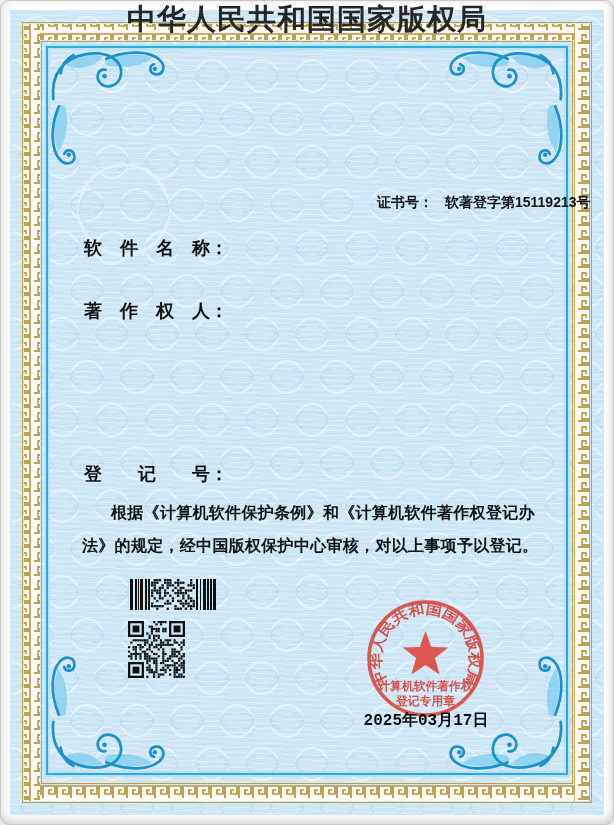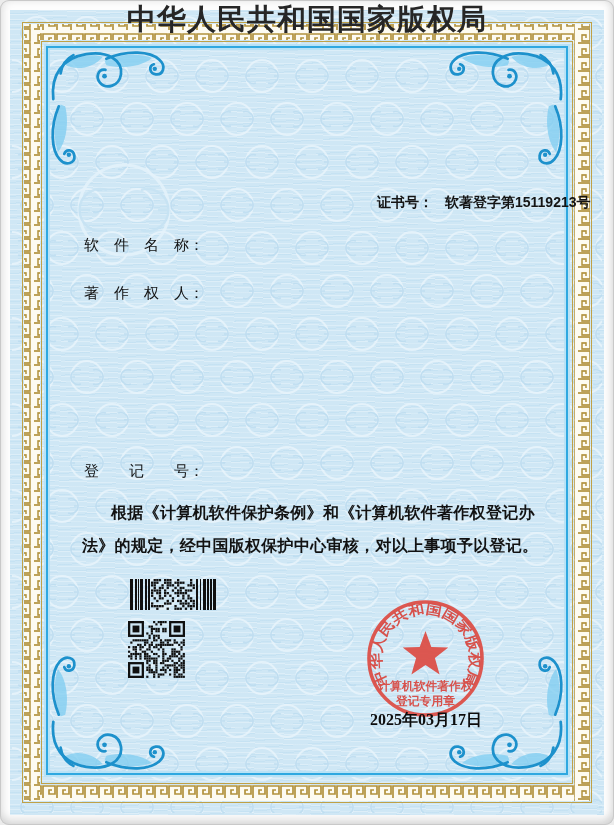--- a/index.html
+++ b/index.html
@@ -18,31 +18,31 @@
   .tl{left:46px;top:46px}
   .tr{right:46px;top:46px;transform:scaleX(-1)}
   .bl{left:46px;bottom:50px;transform:scaleY(-1)}
   .br{right:46px;bottom:50px;transform:scale(-1,-1)}
   .title{left:0;right:0;text-align:center;font-family:"Liberation Serif","DejaVu Serif",serif;
          font-weight:800;font-size:29px;letter-spacing:1px;color:#262626}
   .title1{top:107}
   .title2{top:149}
   .certno{left:377px;top:194px;font-weight:700;font-size:14px;color:#141414;white-space:nowrap}
   .certno .lbl{margin-right:12px}
-  .row{left:84px;display:flex;font-weight:400;font-size:15px;color:#121212;white-space:nowrap}
+  .row{left:84px;display:flex;font-weight:700;font-size:18px;color:#121212;white-space:nowrap}
   .row .lbl{width:112px;flex:none}
   .row .val{letter-spacing:.5px;line-height:23px}
-  .r1{top:236px}.r2{top:284px}.r3{top:397px}.r4{top:430px}.r5{top:462px}
+  .r1{top:236px}.r2{top:299px}.r3{top:397px}.r4{top:430px}.r5{top:462px}
   .statement{left:82px;top:496px;width:466px;font-weight:700;font-size:16px;color:#121212;
              line-height:33px;text-indent:29px;letter-spacing:.3px}
   .barcode{left:130px;top:579px;width:87px;height:31px}
   .qr{left:128px;top:621px;width:57px;height:57px}
   .seal{left:366px;top:599px;width:119px;height:119px;opacity:.92;z-index:6}
   .seal text{font-family:"Liberation Serif","DejaVu Serif",serif}
-  .date{left:363px;top:710px;width:126px;text-align:center;font-family:Liberation Serif, serif;
+  .date{left:363px;top:710px;width:126px;text-align:center;font-family:Liberation Mono, monospace;
         font-weight:800;font-size:16px;color:#0d0d0d;z-index:7;white-space:nowrap}
 </style>
 </head>
 <body>
 
 <div class="page">
   <div class="cert"></div>
 
   <svg width="0" height="0" style="position:absolute">
     <defs>

